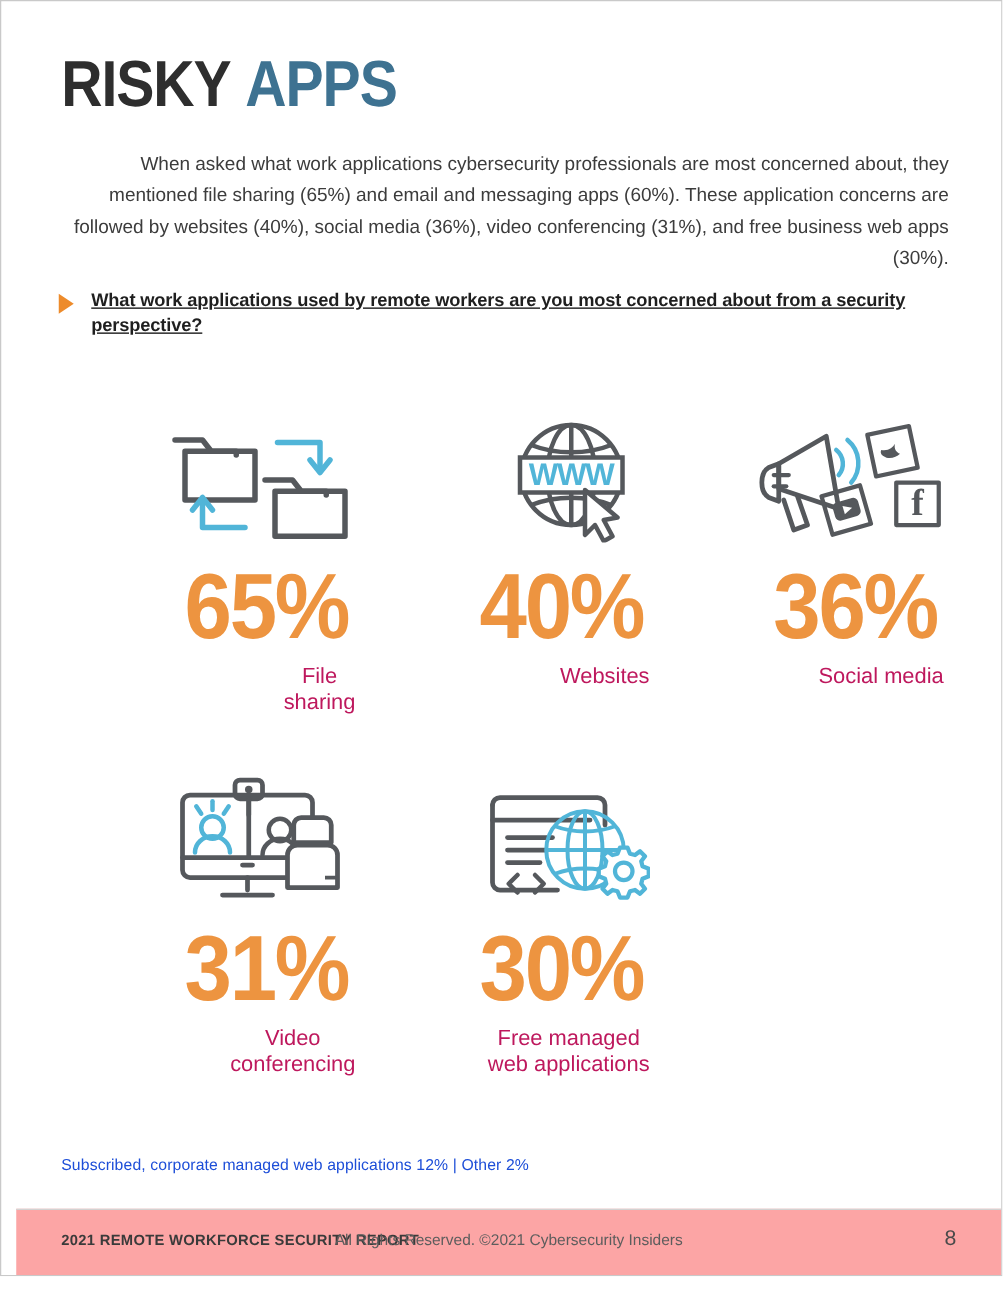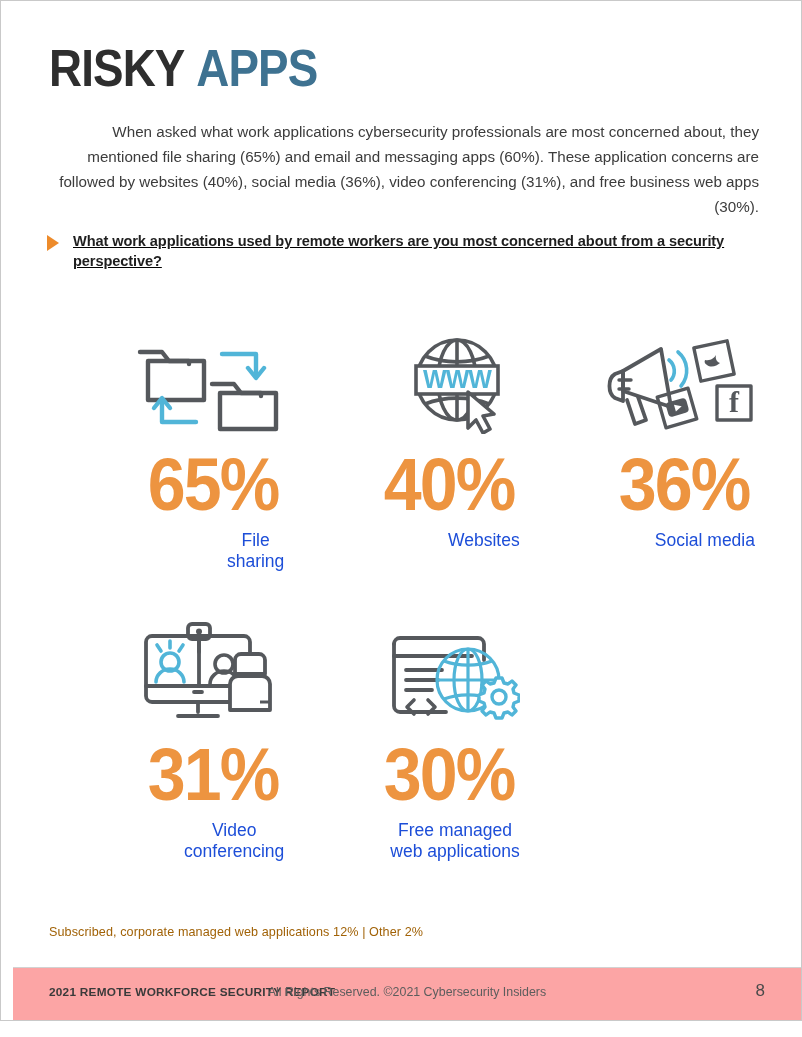--- a/index.html
+++ b/index.html
@@ -98,34 +98,34 @@
     font-size: 74px;
     font-weight: bold;
     color: #ED9440;
     line-height: 86px;
     letter-spacing: -2px;
     transform: scaleX(0.92);
     margin-top: 4px;
   }
   .lbl {
     font-size: 17.5px;
-    color: #1d4ed8;
+    color: #be185d;
     line-height: 21px;
     text-align: center;
     margin-top: 2px;
     white-space: pre-line;
   }
 
   
   .footnote {
     position: absolute;
     left: 48px;
     top: 924px;
     font-size: 12.6px;
-    color: #a16207;
+    color: #1d4ed8;
     letter-spacing: 0.1px;
   }
 
   
   .footer {
     position: absolute;
     left: 12px;
     right: 0;
     bottom: 0;
     height: 52px;

